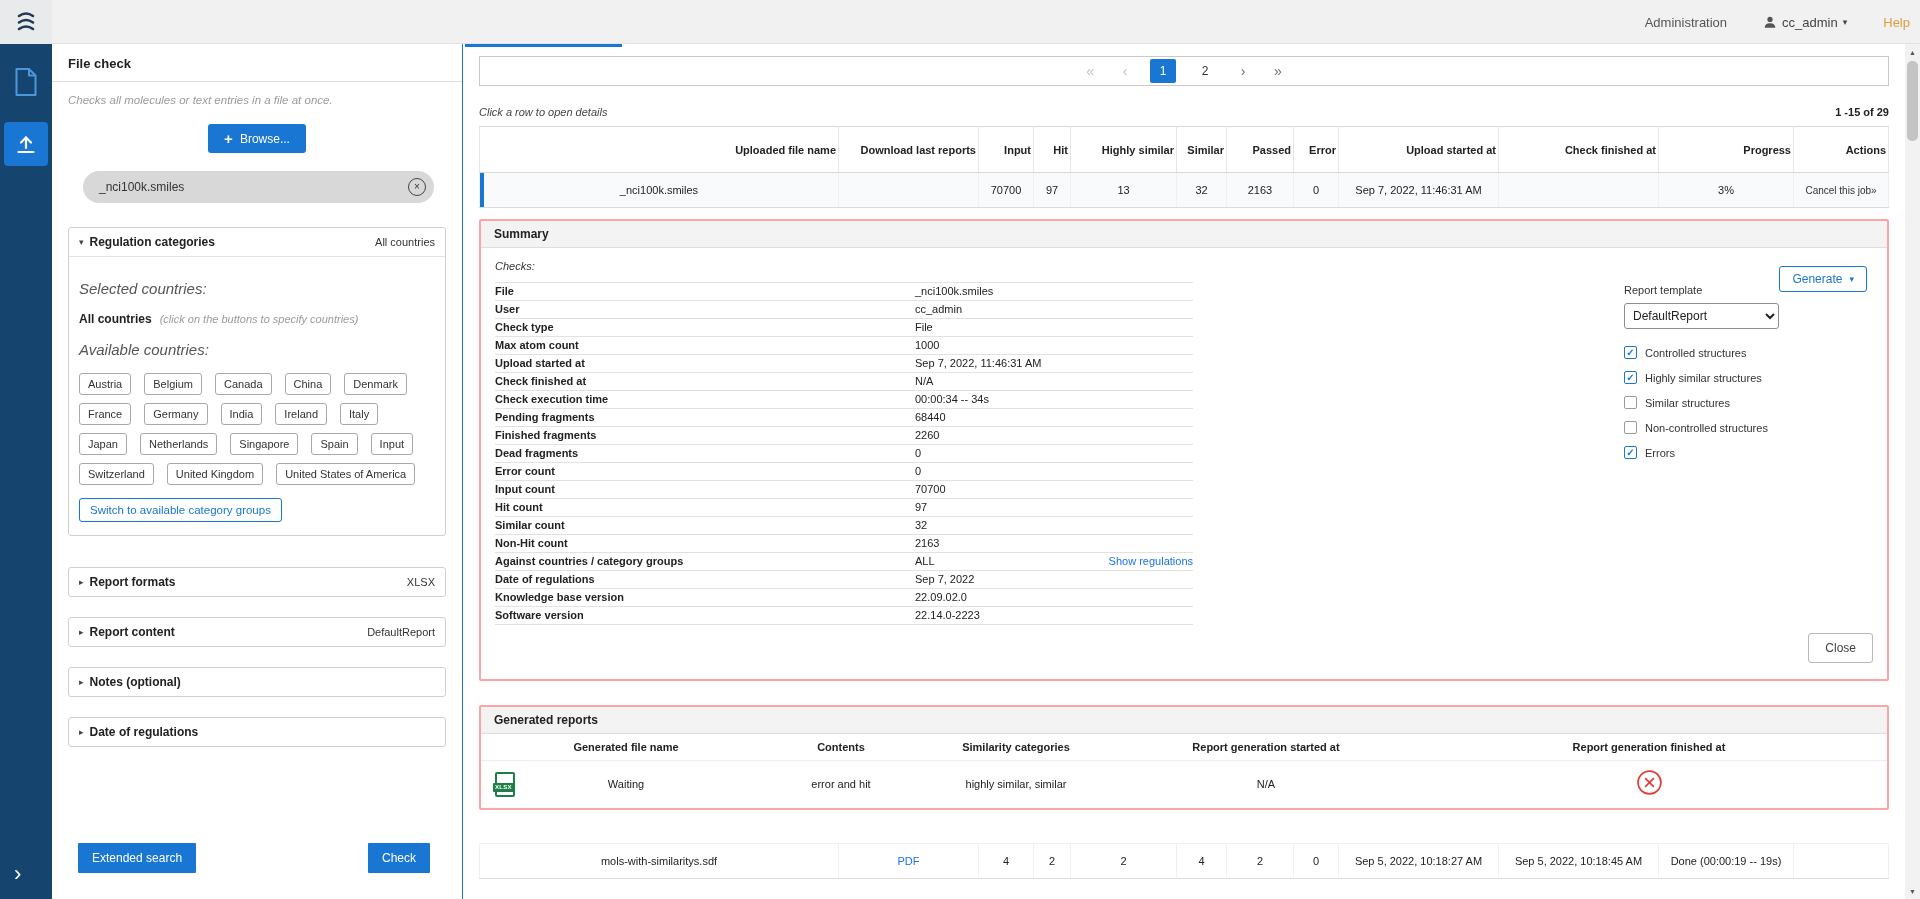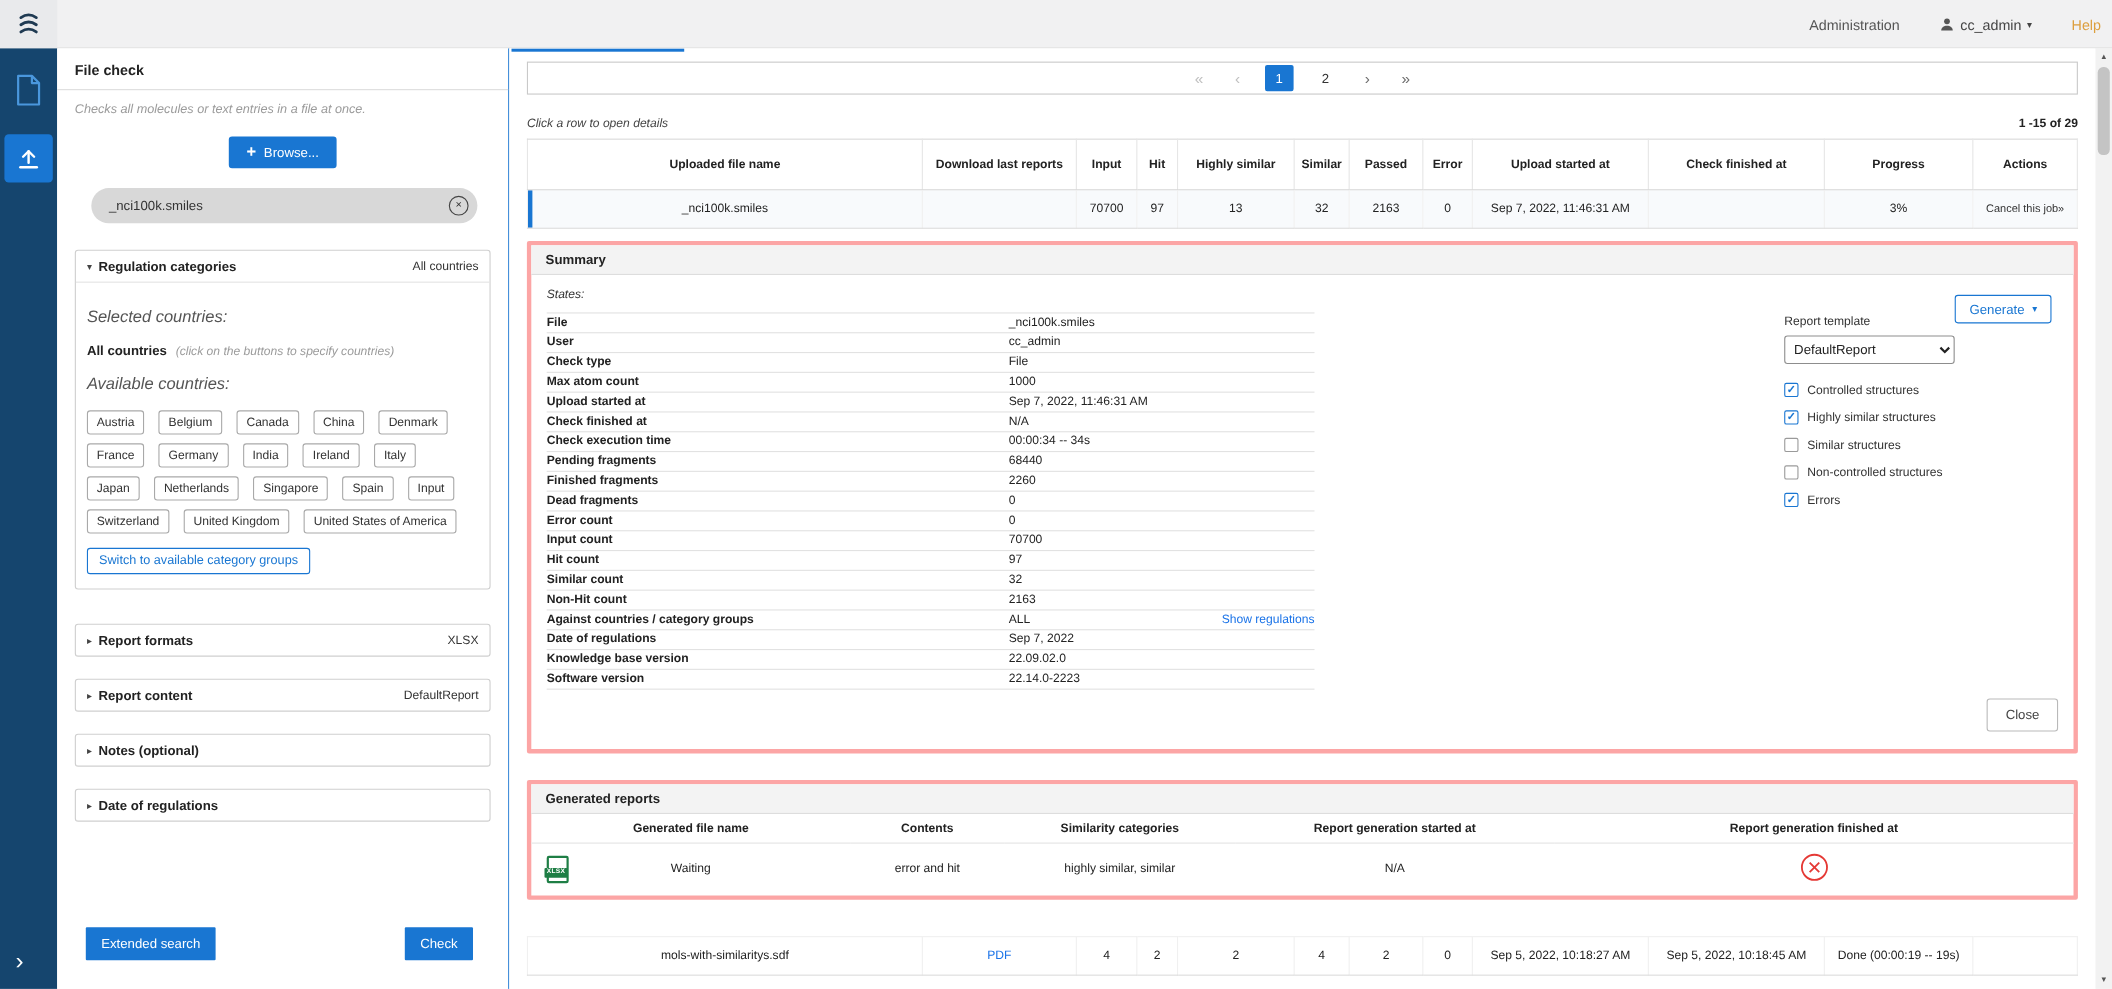--- a/index.html
+++ b/index.html
@@ -59,29 +59,29 @@
   .expand-btn{position:absolute;right:24px;top:16px;cursor:pointer;background:none;border:none;padding:0}
   .pagebar{margin:12px 16px 0;height:30px;border:1px solid #c9c9c9;display:flex;align-items:center;justify-content:center;gap:16px}
   .pg{font-size:14px;color:#6e6e6e;cursor:pointer;min-width:18px;text-align:center;background:none;border:none;font-family:inherit}
   .pg.dis{color:#c0c0c0}
   .pg-num{width:26px;height:24px;display:flex;align-items:center;justify-content:center;font-size:12px;border-radius:2px;cursor:pointer;color:#333;background:none;border:none;font-family:inherit}
   .pg-num.active{background:#1976d2;color:#fff}
   .hintrow{margin:20px 16px 0;display:flex;justify-content:space-between;align-items:center}
   .hint{font-style:italic;font-size:11px;color:#444}
   .range{font-size:11px;color:#222;font-weight:600}
   table.files{margin:8px 16px 0;border-collapse:collapse;table-layout:fixed;width:1409px}
-  .files th{font-size:11px;font-weight:bold;color:#222;height:46px;border:1px solid #e6e6e6;border-top:1px solid #d9d9d9;border-bottom:1px solid #d9d9d9;padding:16px 2px;text-align:center;overflow:hidden;white-space:nowrap}
+  .files th{font-size:11px;font-weight:bold;color:#222;height:46px;border:1px solid #e6e6e6;border-top:1px solid #d9d9d9;border-bottom:1px solid #d9d9d9;padding:16px 2px;text-align:right;overflow:hidden;white-space:nowrap}
   .files td{font-size:11px;color:#222;height:35px;border:1px solid #f0f0f0;border-bottom:1px solid #dcdcdc;text-align:center;padding:0 2px;overflow:hidden;white-space:nowrap}
   tr.selrow{background:#f8fafc}
   tr.selrow td:first-child{box-shadow:inset 4px 0 0 #1976d2}
   tr.datarow{cursor:pointer}
   .cancel-link{font-size:10px;color:#333;cursor:pointer}
   .pdf-link{color:#1a73e8;cursor:pointer;text-decoration:none}
 
-  .panel{margin:11px 16px 0;border:4px solid #fca5a5;border-radius:2px}
+  .panel{margin:11px 16px 0;border:2px solid #fca5a5;border-radius:2px}
   .panel-head{height:27px;background:#f3f3f3;border-bottom:1px solid #ddd;display:flex;align-items:center;padding:0 13px;font-weight:bold;font-size:12px}
   .sum-body{position:relative;padding:12px 14px;min-height:431px}
   .notes{font-style:italic;font-size:11px;color:#333}
   .kv{width:698px;margin-top:10px;border-top:1px solid #e2e2e2}
   .kv-row{display:flex;align-items:center;border-bottom:1px solid #e2e2e2;padding:1px 0;line-height:15px;font-size:11px}
   .kv-k{width:420px;font-weight:bold}
   .kv-v{flex:1}
   .kv-link{color:#1a73e8;cursor:pointer;font-size:11px;text-decoration:none}
   .gen-btn{position:absolute;top:18px;right:20px;background:#fff;border:1px solid #1976d2;color:#1976d2;border-radius:3px;font-size:12px;padding:5px 12px;cursor:pointer;display:flex;align-items:center;gap:7px;font-family:inherit}
   .gen-caret{font-size:9px}
@@ -306,21 +306,21 @@
         <td></td>
         <td>3%</td>
         <td><span class="cancel-link">Cancel this job»</span></td>
       </tr>
     </tbody>
   </table>
 
   <div class="panel">
     <div class="panel-head">Summary</div>
     <div class="sum-body">
-      <div class="notes">States:</div>
+      <div class="notes">Checks:</div>
 
       <div class="kv">
         <div class="kv-row">
             <div class="kv-k">File</div>
             <div class="kv-v">_nci100k.smiles</div>
           </div>
         <div class="kv-row">
             <div class="kv-k">User</div>
             <div class="kv-v">cc_admin</div>
           </div>

